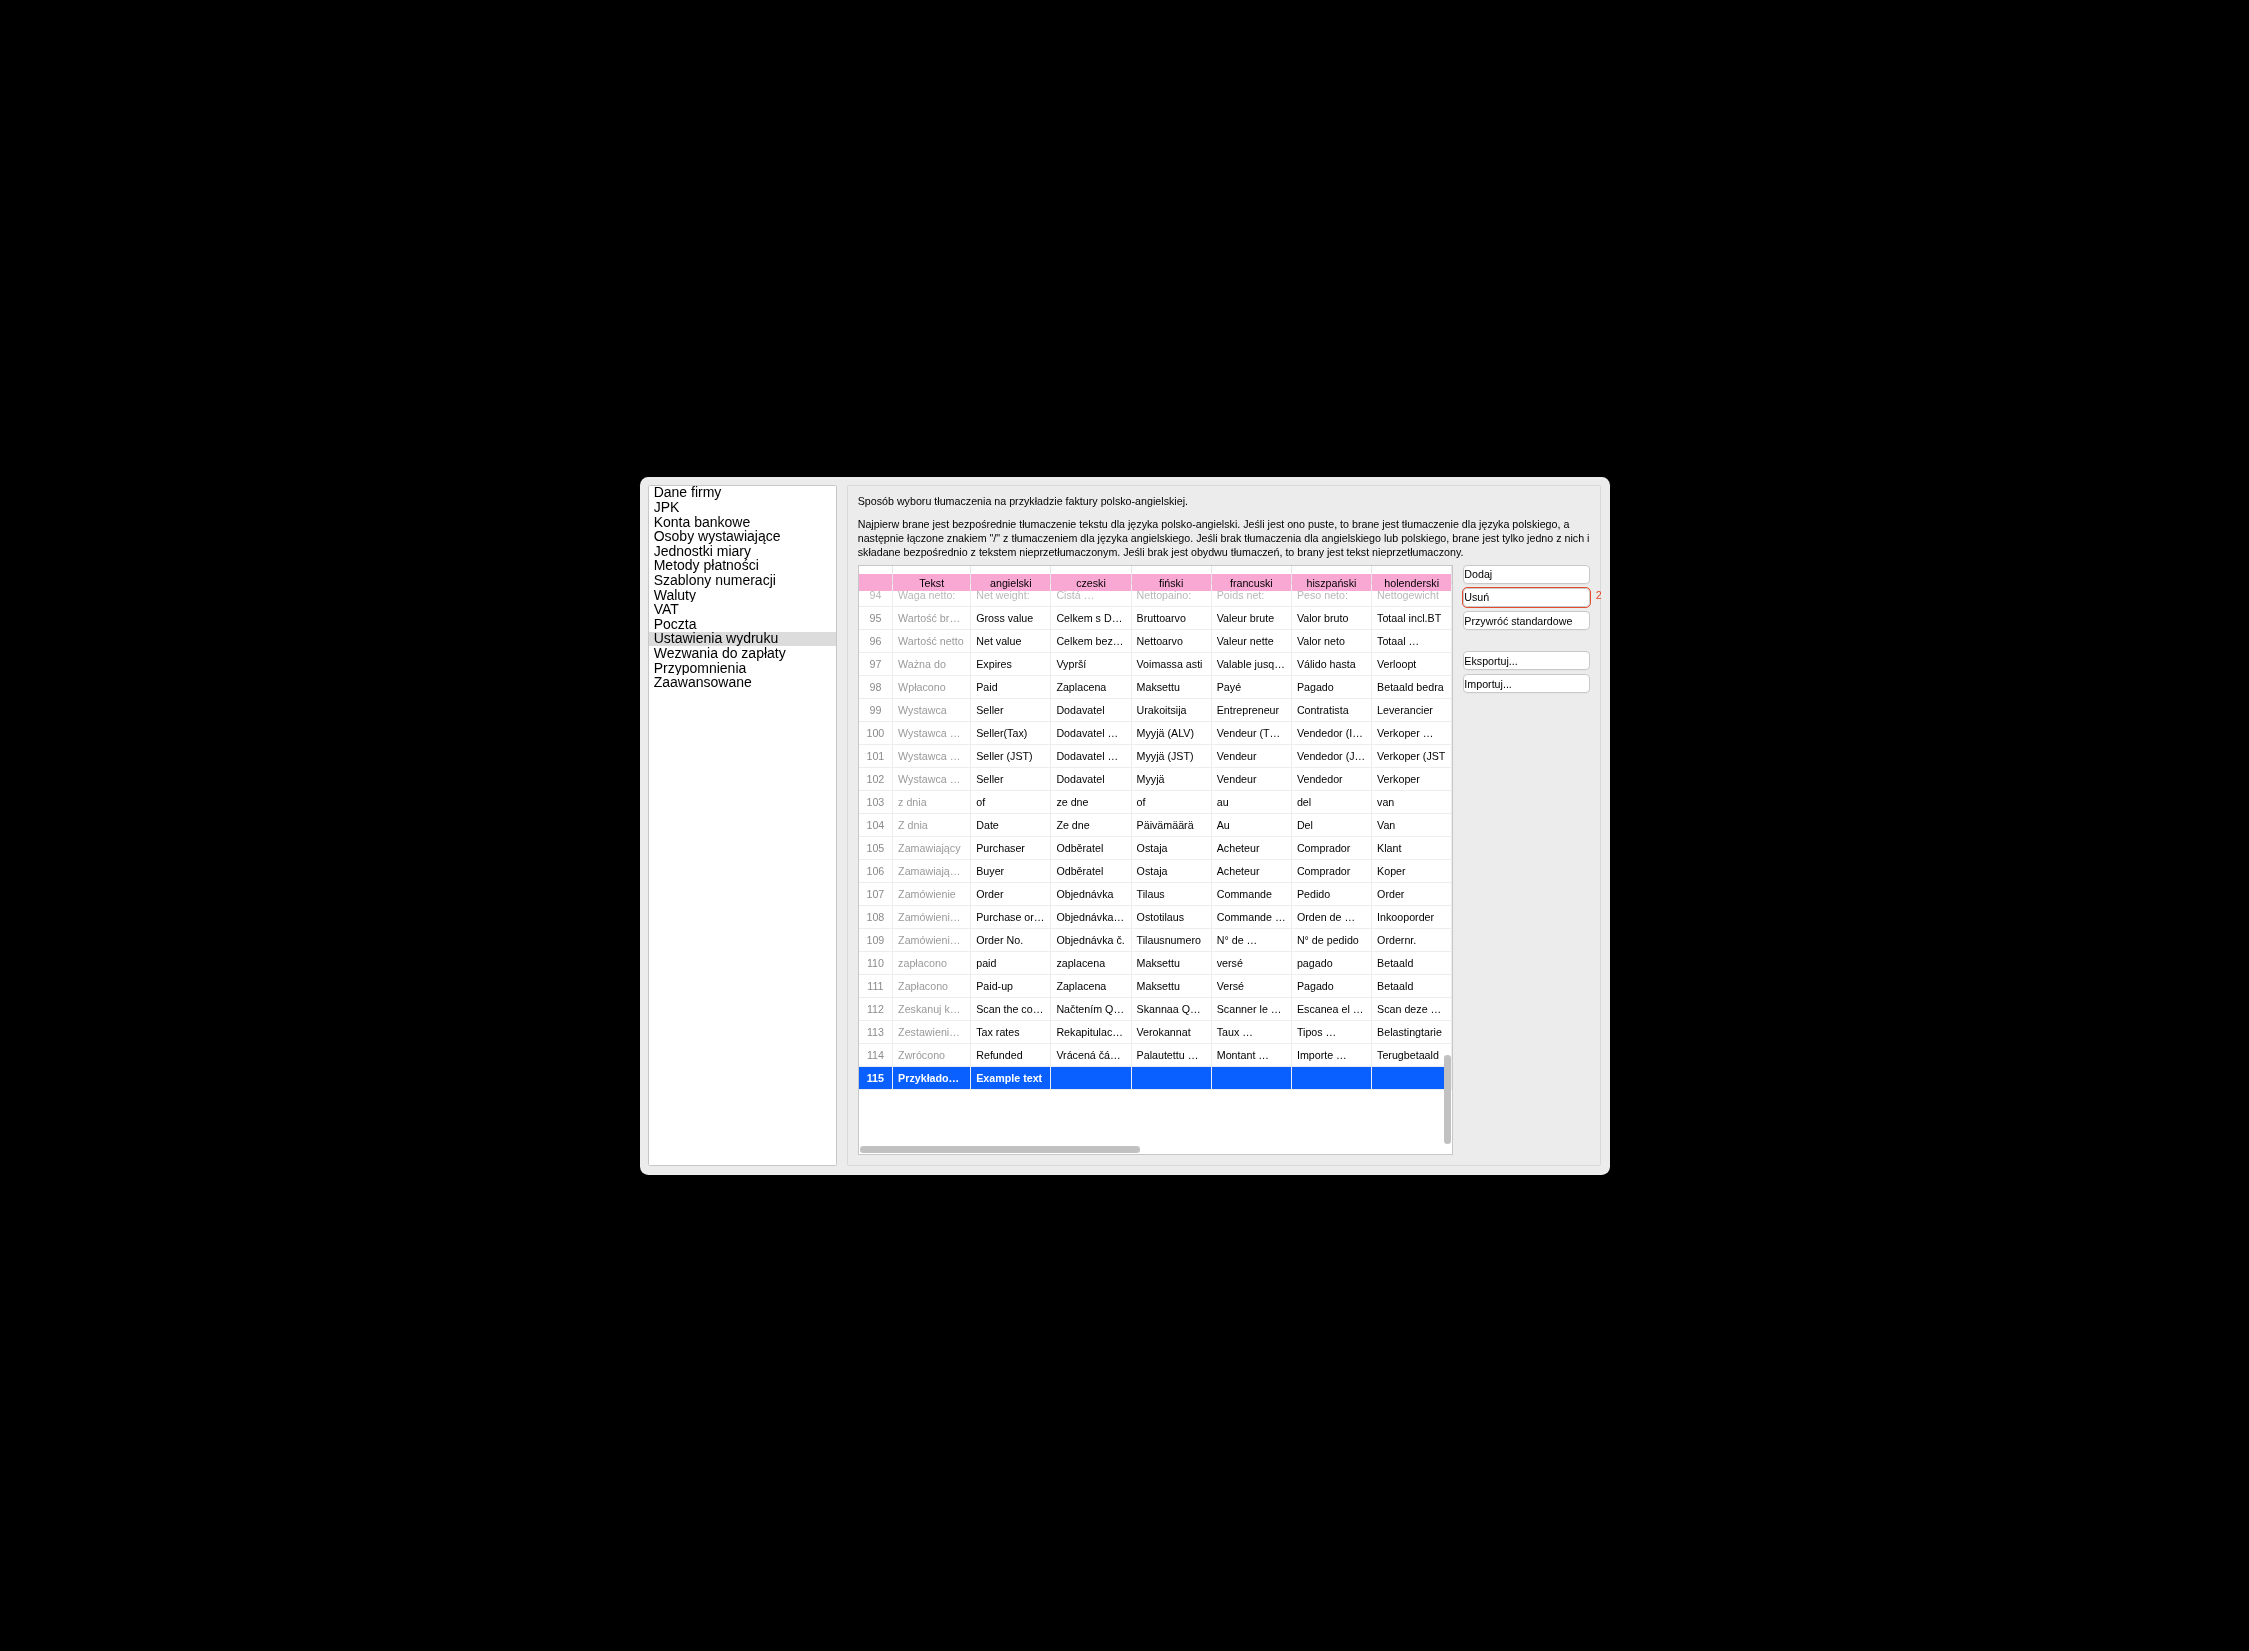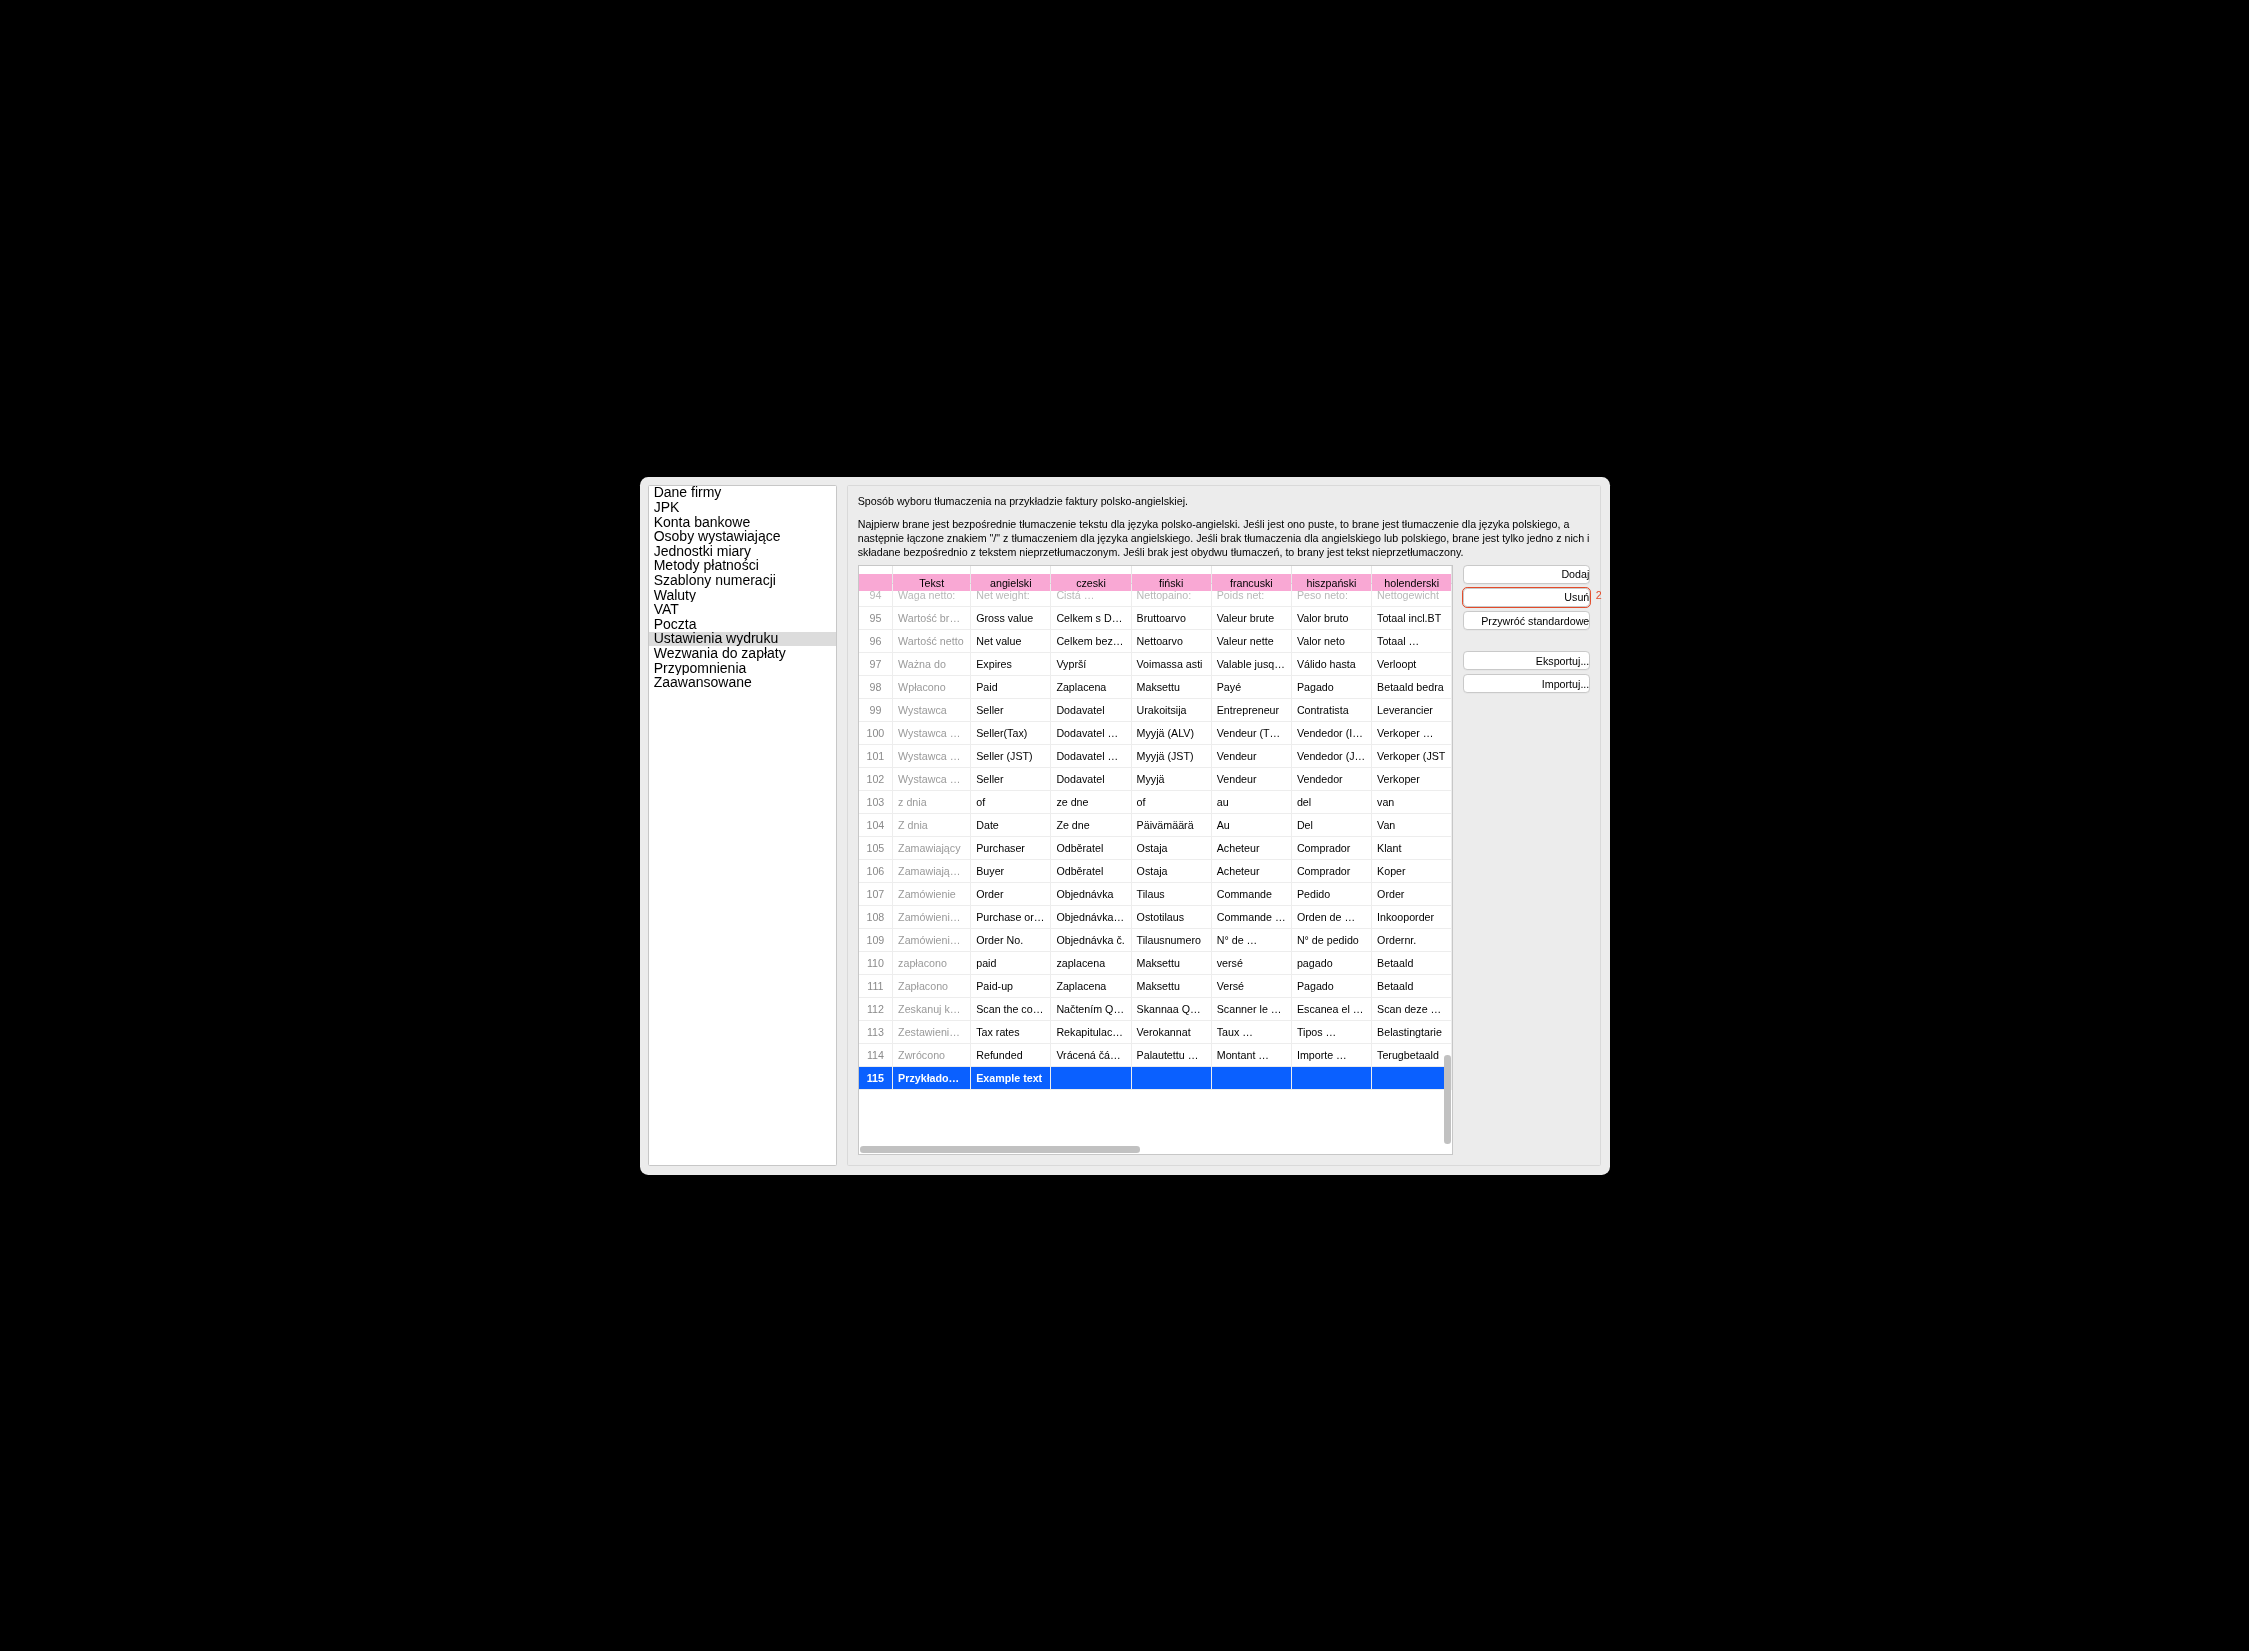--- a/index.html
+++ b/index.html
@@ -165,21 +165,21 @@
     flex-direction: column;
     gap: 4.1px;
     flex-shrink: 0;
   }
   .btn {
     background: #fff;
     border: 0.8px solid #c9c9c9;
     border-radius: 4.1px;
     padding: 2.5px 0;
     font-size: 10.7px;
-    text-align: right;
+    text-align: left;
     cursor: default;
     box-shadow: 0 0.8px 0 rgba(0,0,0,0.03);
   }
   .btn.highlight {
     outline: 1.6px solid #e34b2a;
     outline-offset: 0;
     position: relative;
   }
   .btn-gap { height: 13px; }
   .annot {

